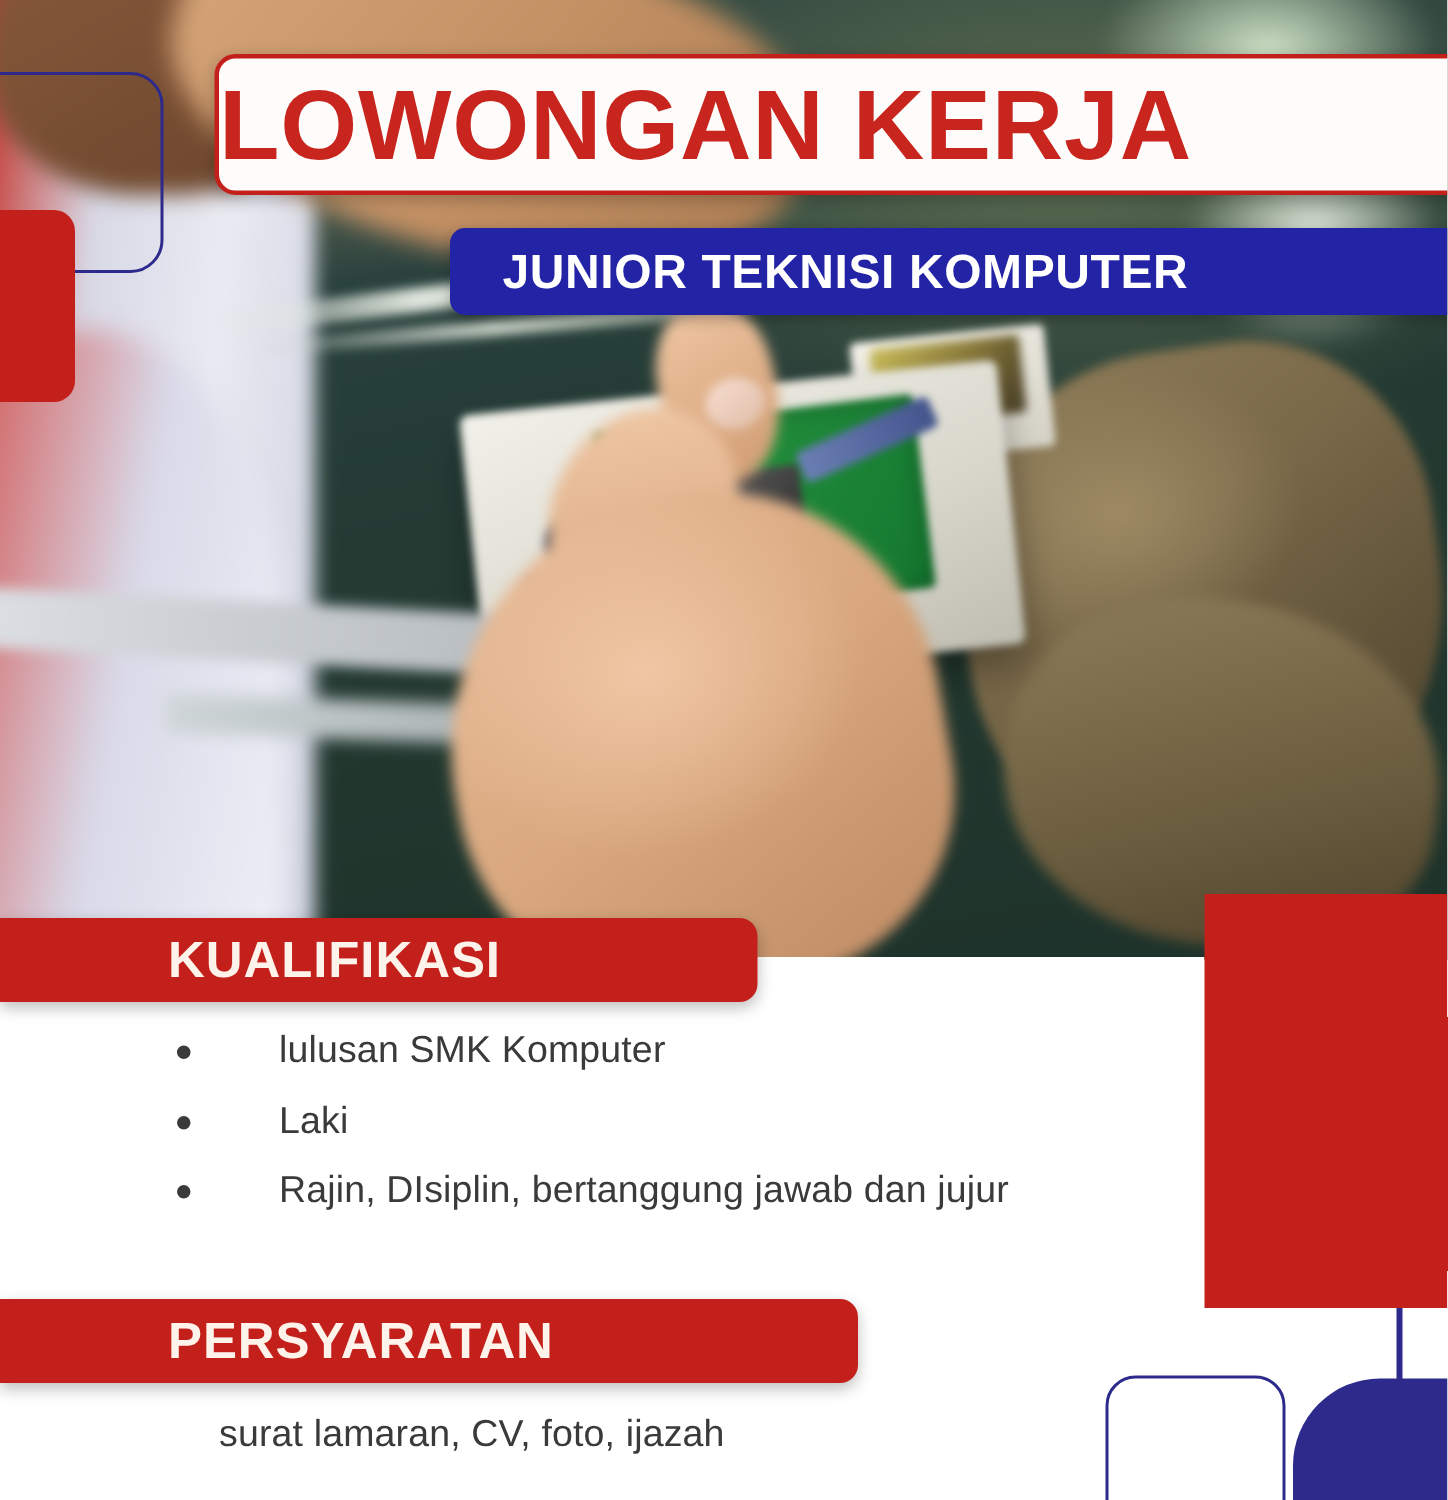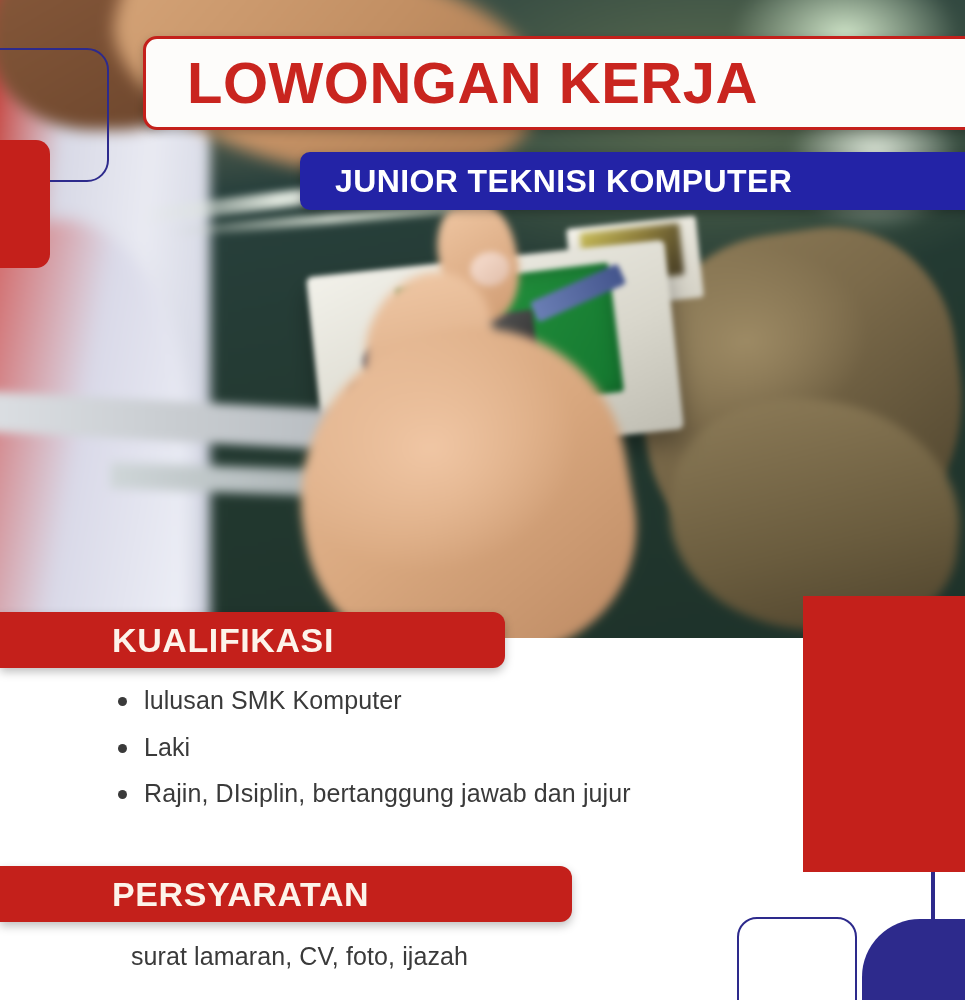--- a/index.html
+++ b/index.html
@@ -284,22 +284,21 @@
     position:absolute;
     left:143px; top:36px;
     width:840px; height:88px;
     background:#fdfcfa;
     border:3px solid var(--red,#c62424);
     border-radius:14px;
     box-shadow:0 3px 10px rgba(0,0,0,.22);
     display:flex; align-items:center;
   }
   .banner-title .txt{
-    margin-left:41px;
-    font-size:58px;
+    font-size:66px;
     font-weight:bold;
     letter-spacing:.5px;
     color:var(--red-text,#c9251f);
     white-space:nowrap;
     line-height:1;
   }
   .banner-sub{
     position:absolute;
     left:300px; top:152px;
     width:690px; height:58px;
@@ -357,40 +356,41 @@
   
   .list{
     position:absolute;
     left:118px; top:684px;
     width:660px;
   }
   .list-item{
     display:flex;
     align-items:flex-start;
     margin-bottom:14px;
+    gap:42px;
   }
   .bullet{
     width:9px; height:9px;
     border-radius:50%;
     background:#3a3a3a;
     margin-top:13px;
     margin-right:17px;
     flex:0 0 auto;
   }
   .list-item .txt{
     font-size:25px;
     color:#3a3a3a;
     line-height:1.3;
     letter-spacing:.1px;
   }
 
   
   .req-text{
     position:absolute;
-    left:131px; top:940px;
+    left:146px; top:940px;
     font-size:25px;
     color:#3a3a3a;
     letter-spacing:.1px;
     line-height:1.3;
     white-space:nowrap;
   }
 </style>
 </head>
 <body>
 

